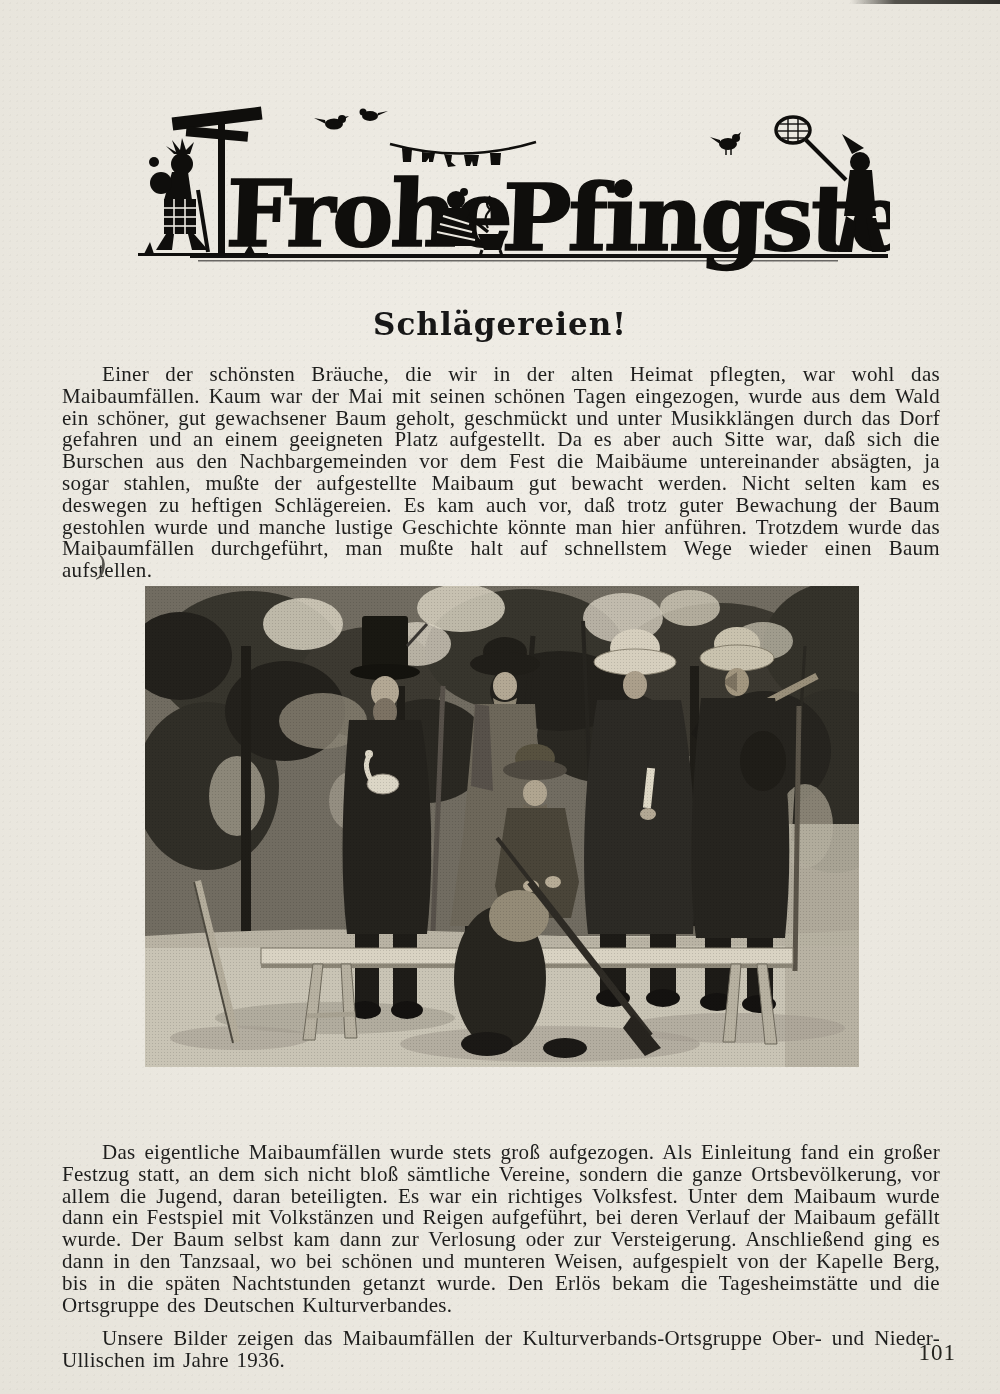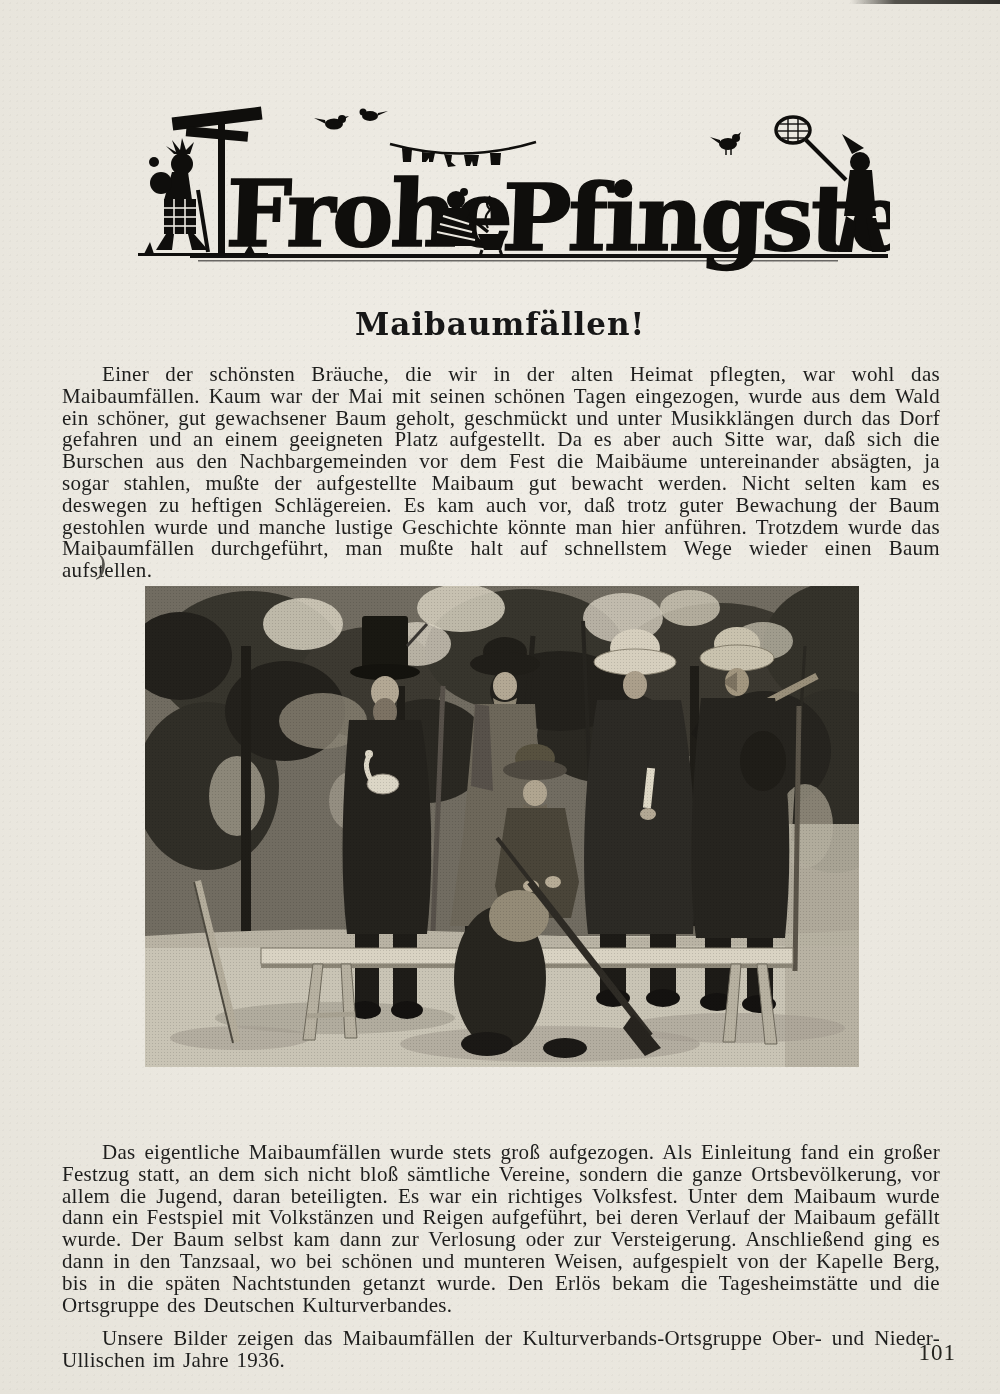--- a/index.html
+++ b/index.html
@@ -180,21 +180,21 @@
           <line x1="642" y1="20" x2="668" y2="20"></line>
           <line x1="640" y1="27" x2="670" y2="27"></line>
           <line x1="644" y1="34" x2="666" y2="34"></line>
           <line x1="650" y1="15" x2="650" y2="38"></line>
           <line x1="660" y1="14" x2="660" y2="38"></line>
         </g>
       </g>
     </svg>
   </div>
 
-  <div class="page-heading">Maibaumfällen!</div>
+  <div class="page-heading">Schlägereien!</div>
 
   <div class="body-par" id="par1">
     <p>Einer der schönsten Bräuche, die wir in der alten Heimat pflegten, war wohl das Maibaumfällen. Kaum war der Mai mit seinen schönen Tagen eingezogen, wurde aus dem Wald ein schöner, gut gewachsener Baum geholt, geschmückt und unter Musikklängen durch das Dorf gefahren und an einem geeigneten Platz aufgestellt.  Da es aber auch Sitte war, daß sich die Burschen aus den Nachbargemeinden vor dem Fest die Maibäume untereinander absägten, ja sogar stahlen, mußte der aufgestellte Maibaum gut bewacht werden. Nicht selten kam es deswegen zu heftigen Schlägereien. Es kam auch vor, daß trotz guter Bewachung der Baum gestohlen wurde und manche lustige Geschichte könnte man hier anführen.  Trotzdem wurde das Maibaumfällen durchgeführt, man mußte halt auf schnellstem Wege wieder einen Baum aufstellen.</p>
   </div>
 
   <div class="margin-mark">)</div>
 
   <div class="photo">
     <svg viewBox="0 0 714 481">
 

